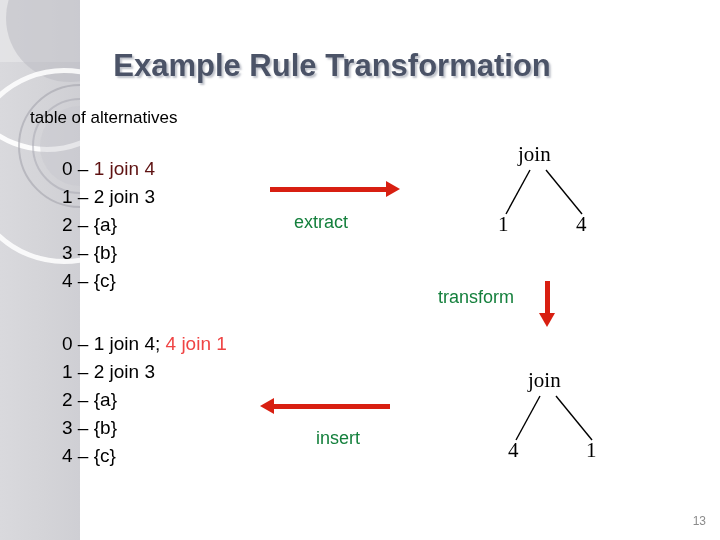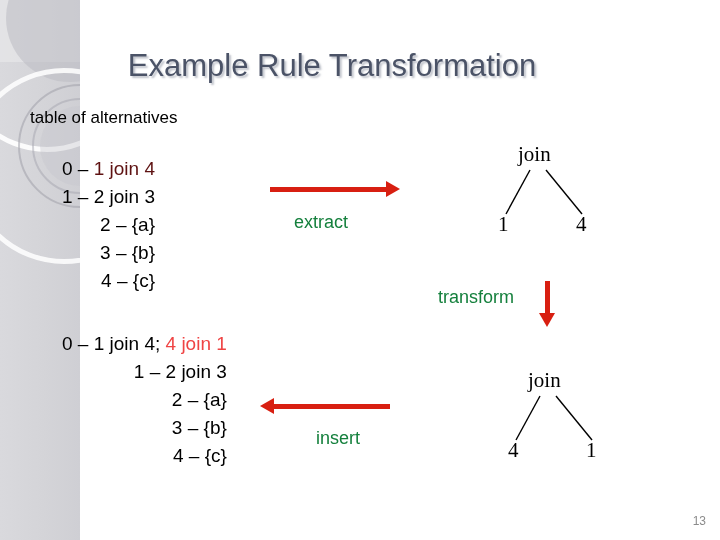--- a/index.html
+++ b/index.html
@@ -72,21 +72,21 @@
     background: rgba(198,198,205,0.40);
   }
 
   
   #title {
     position: absolute;
     left: 0; top: 48px;
     width: 664px;
     text-align: center;
     font-size: 31px;
-    font-weight: normal;
+    font-weight: bold;
     color: #4b5367;
     text-shadow: 2px 2px 2px rgba(140,145,160,0.55);
     letter-spacing: 0px;
     white-space: nowrap;
   }
 
   
   #subtitle {
     position: absolute;
     left: 30px; top: 108px;
@@ -94,21 +94,20 @@
     color: #000000;
   }
 
   
   .alt-table {
     position: absolute;
     font-size: 19px;
     color: #000000;
     line-height: 28px;
     white-space: nowrap;
-    text-align: right;
   }
   #table-1 { left: 62px; top: 155px; }
   #table-2 { left: 62px; top: 330px; }
   .hl-red   { color: #5e1212; }
   .hl-green { color: #ef4444; }
 
   
   .arrow-line-h {
     position: absolute;
     height: 5px;

